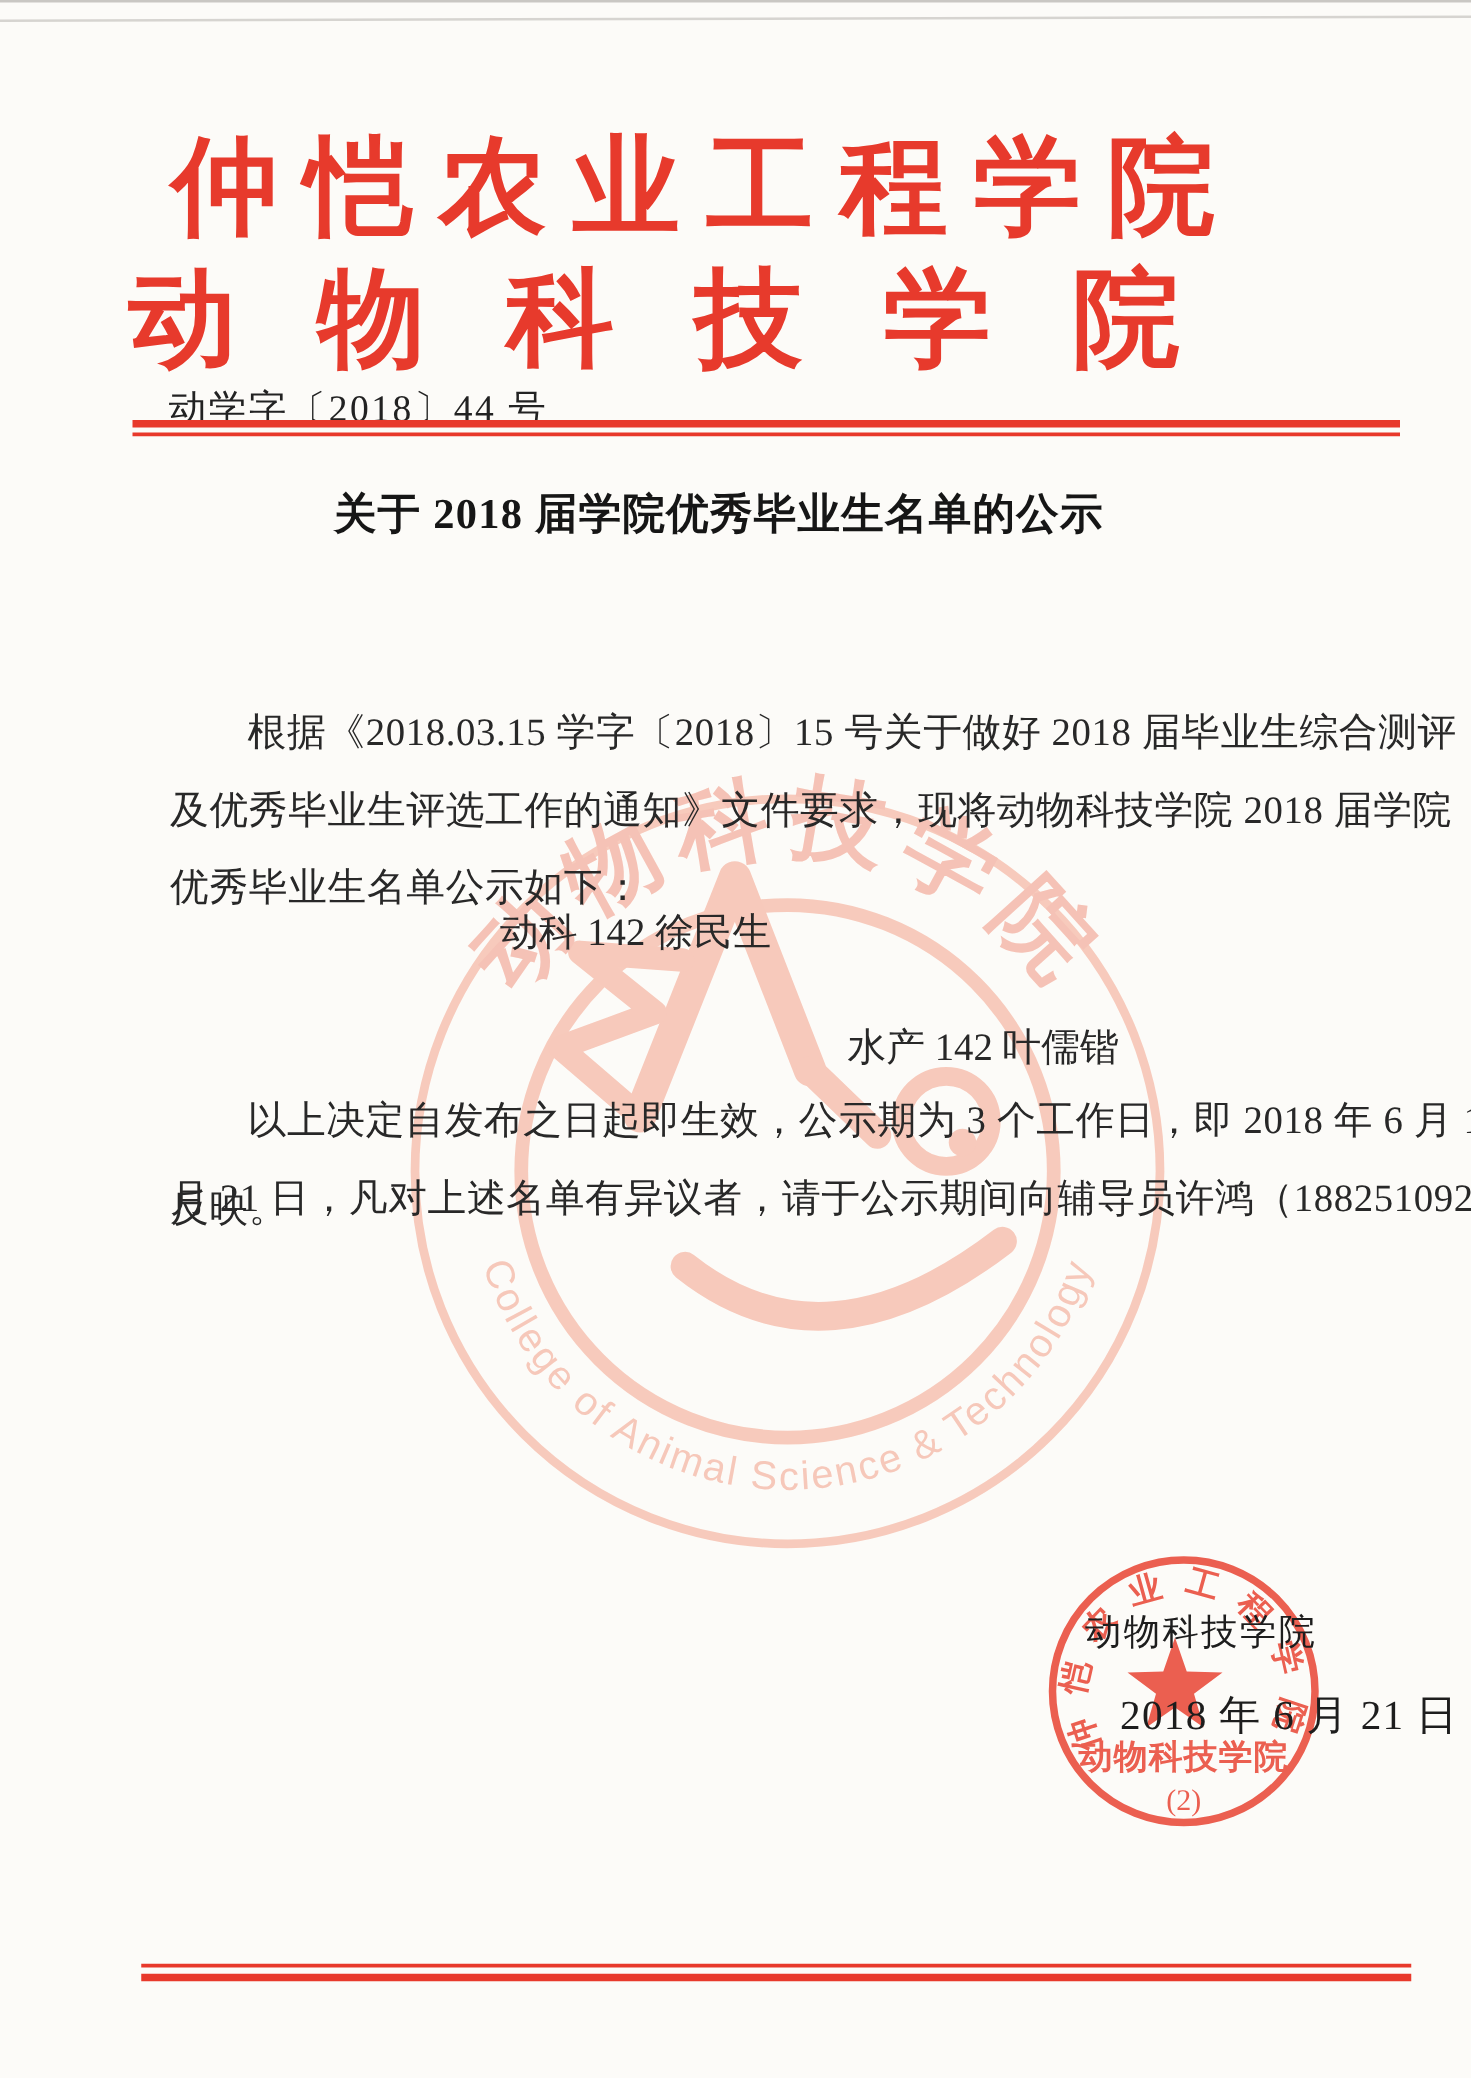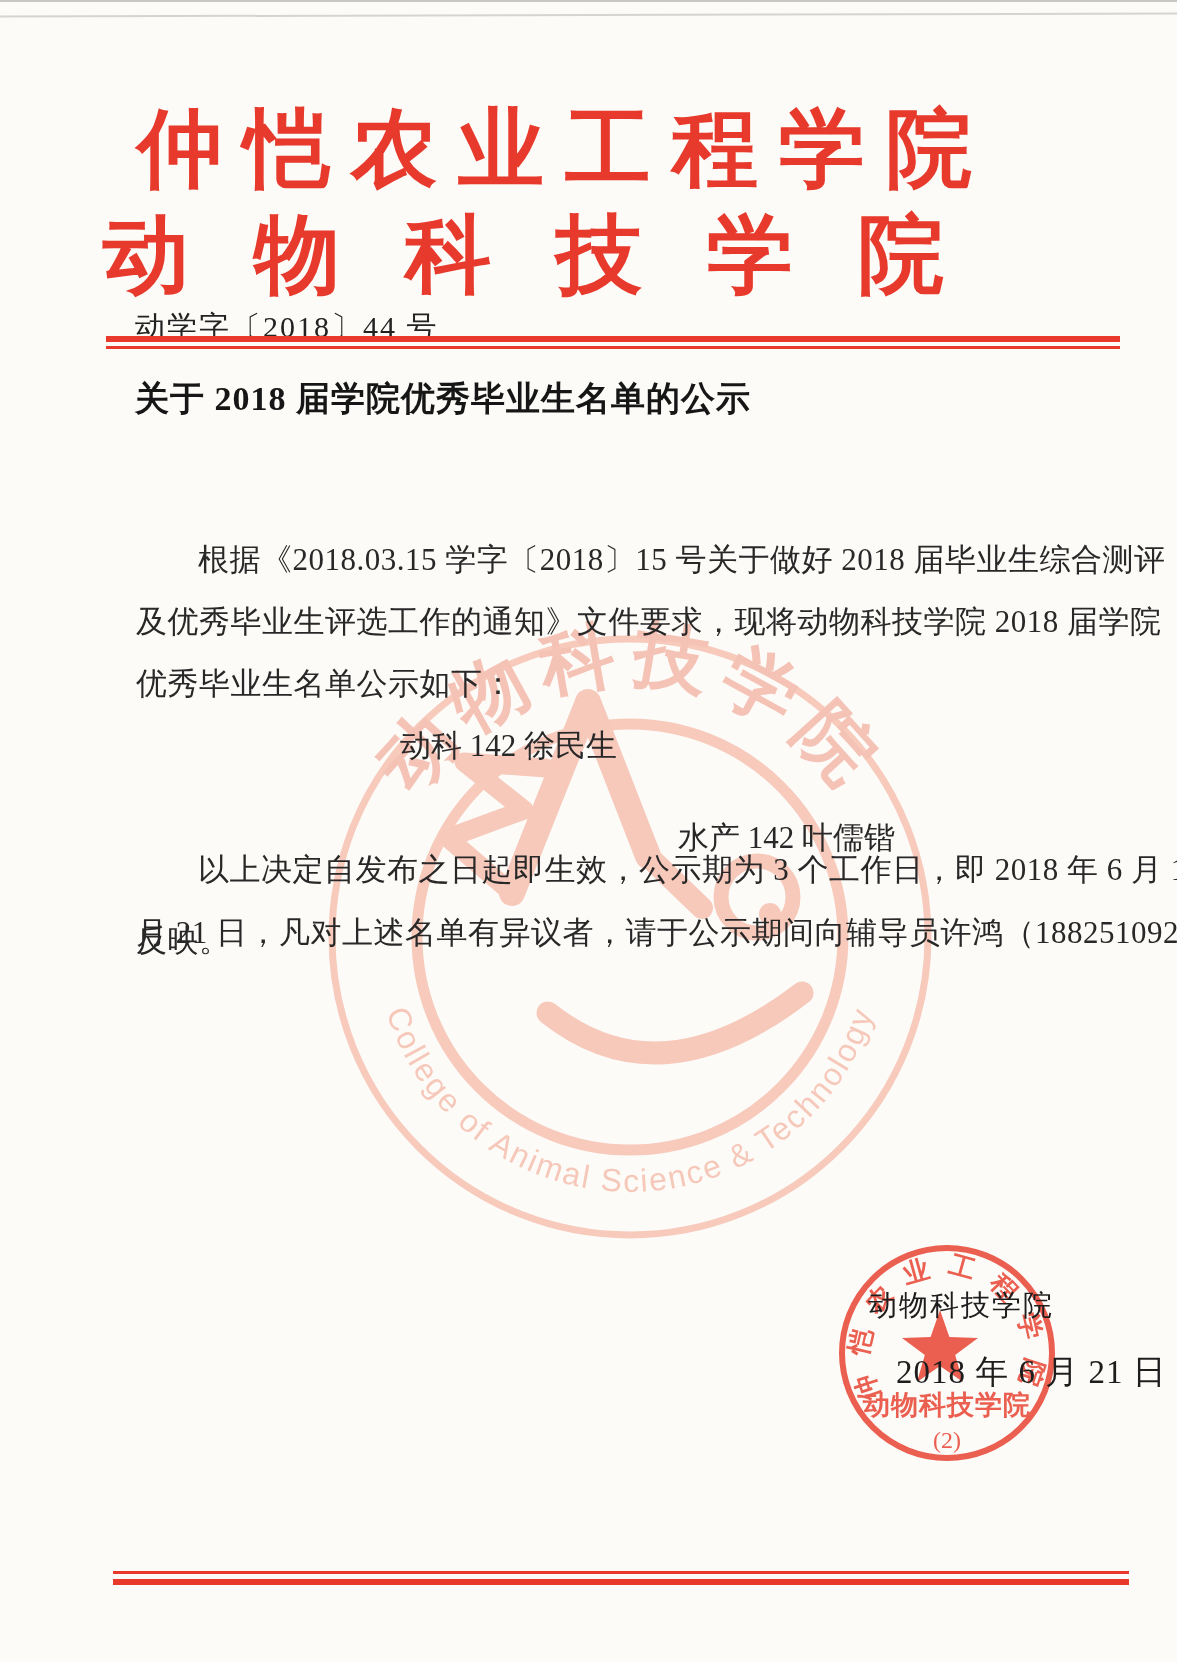--- a/index.html
+++ b/index.html
@@ -19,25 +19,25 @@
   .hdr1{top:104px;left:125px;font-size:86px;letter-spacing:21px;}
   .hdr2{top:210px;left:103px;font-size:86px;letter-spacing:65px;}
   .docnum{position:absolute;top:295px;left:135px;width:880px;text-align:left;font-size:30px;color:#222;letter-spacing:2px;margin-top:12px;}
 
   .rule{position:absolute;background:#e8392b;}
   .rule-top-thick{left:106px;top:336px;width:1014px;height:6px;}
   .rule-top-thin{left:106px;top:346px;width:1014px;height:3px;}
   .rule-bot-thin{left:113px;top:1571px;width:1016px;height:3px;}
   .rule-bot-thick{left:113px;top:1579px;width:1016px;height:6px;}
 
-  .title{position:absolute;top:376px;left:135px;width:880px;text-align:left;
+  .title{position:absolute;top:388px;left:135px;width:880px;text-align:center;
          font-size:34px;font-weight:700;color:#161616;letter-spacing:1px;z-index:3;}
 
   .bl{position:absolute;left:136px;width:900px;font-size:31px;line-height:38px;
-      color:#282828;letter-spacing:0.5px;white-space:nowrap;z-index:3;}
+      color:#282828;letter-spacing:0.5px;white-space:nowrap;z-index:3;margin-top:26px;}
   .indent{padding-left:62px;}
   .ncell{position:absolute;font-size:31px;line-height:38px;color:#282828;white-space:nowrap;z-index:3;}
 
   .sig{position:absolute;color:#1d1d1d;white-space:nowrap;z-index:6;}
   .sig-org{left:868px;top:1286px;font-size:29px;letter-spacing:2px;}
   .sig-date{left:896px;top:1350px;font-size:33px;letter-spacing:1px;}
 
   svg.layer{position:absolute;left:0;top:0;z-index:1;pointer-events:none;}
   svg.stamp-layer{z-index:5;}
 </style>

